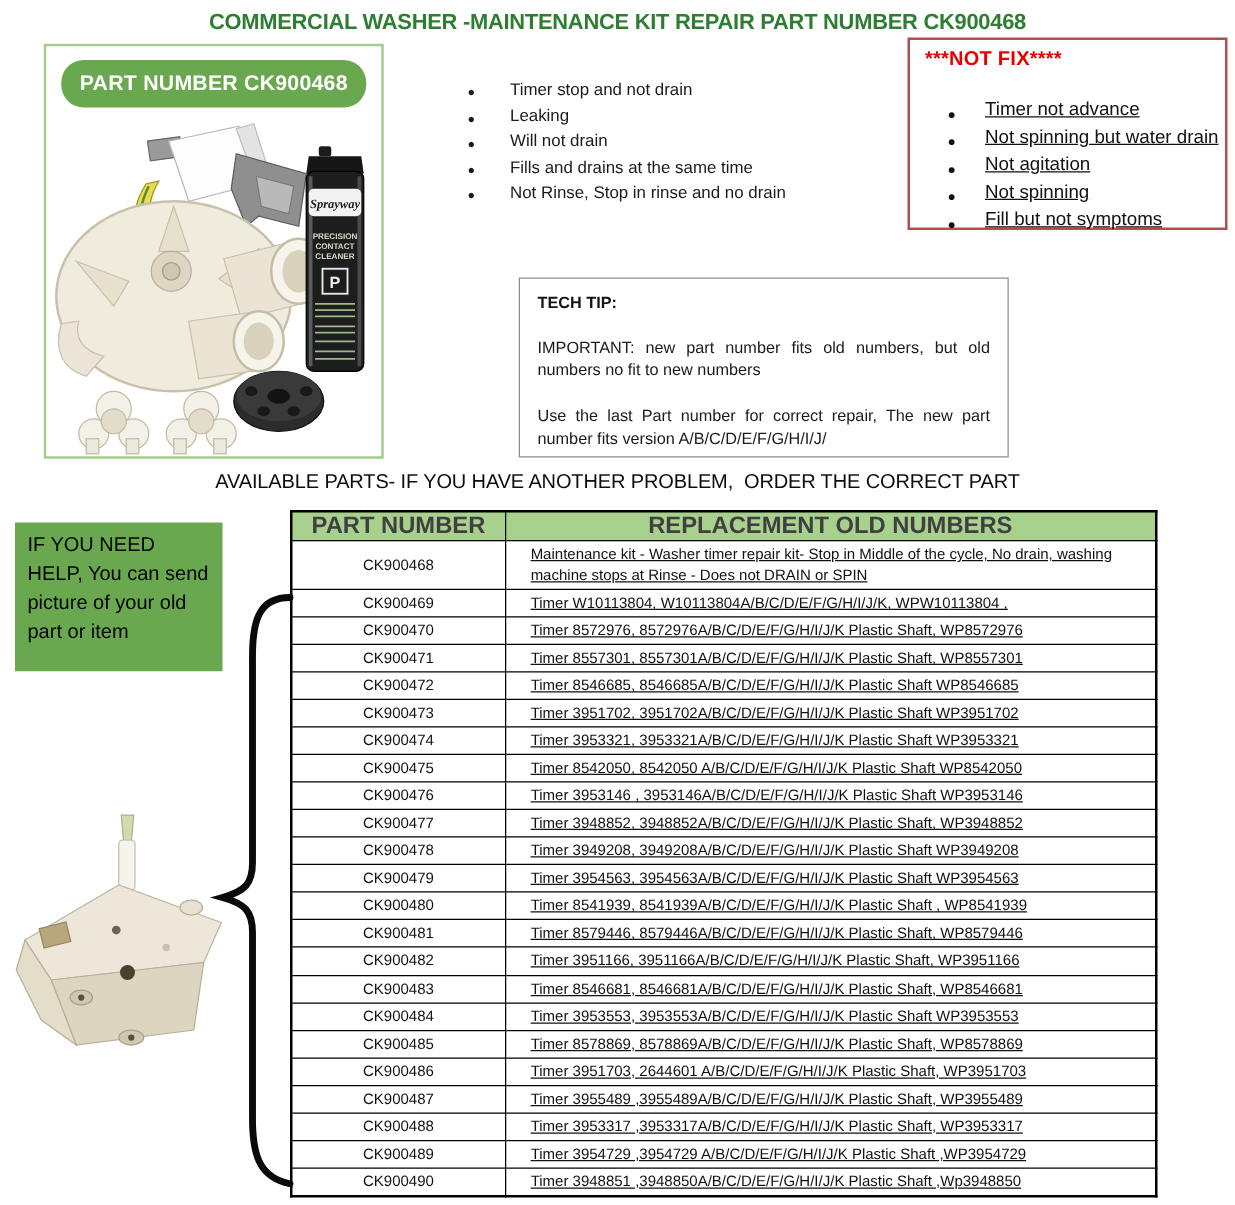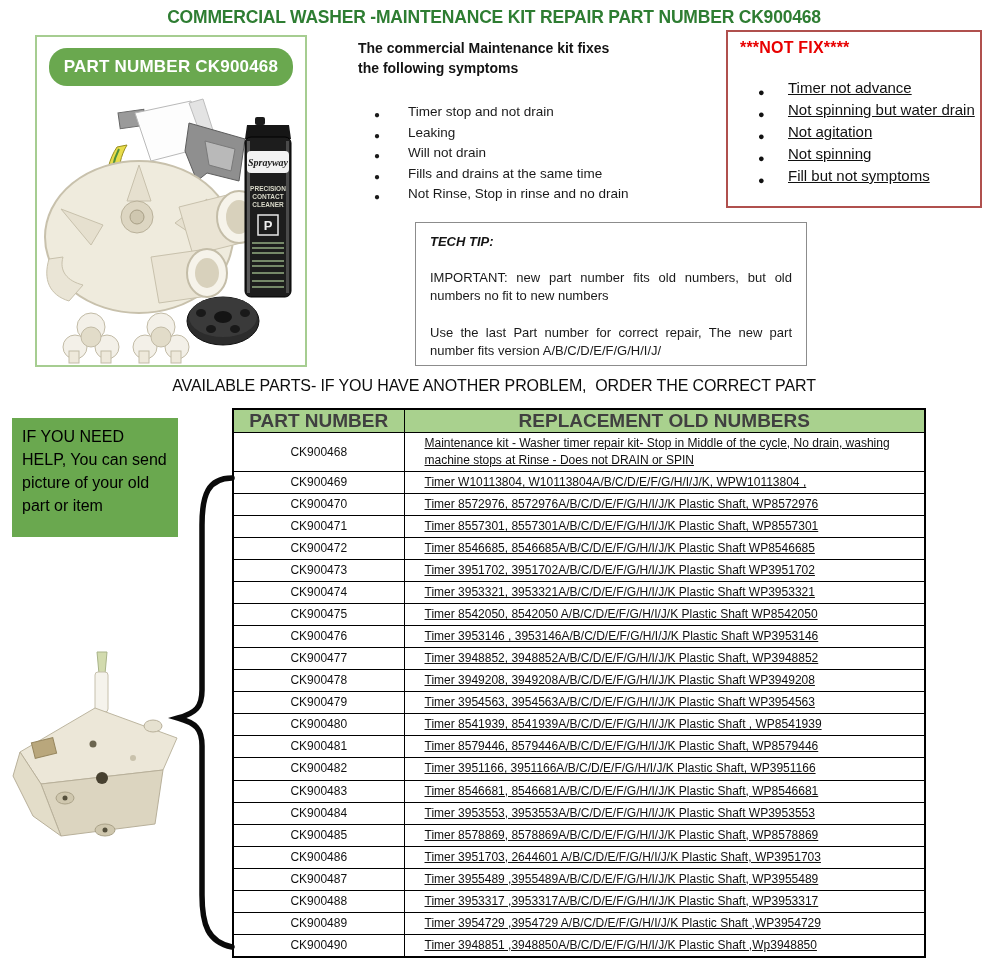--- a/index.html
+++ b/index.html
@@ -30,31 +30,31 @@
   .symptoms{position:absolute;left:358px;top:38px;width:355px;}
   .symptoms-heading{font-size:14px;font-weight:bold;line-height:20px;color:#141414;}
   ul.bullets{list-style:none;}
   .symptoms ul.bullets{margin-top:24px;margin-left:16px;}
   ul.bullets li{position:relative;padding-left:34px;}
   ul.bullets li::before{content:"●";position:absolute;left:0;top:1px;font-size:10px;}
   .symptoms ul.bullets li{font-size:13.5px;line-height:20.5px;color:#1a1a1a;}
   .symptoms ul.bullets li::before{top:3px;}
 
   
-  .notfix-box{position:absolute;left:726px;top:30px;width:256px;height:178px;
+  .notfix-box{position:absolute;left:726px;top:30px;width:256px;height:154px;
     border:2px solid var(--not-fix-border);background:#fff;padding:7px 0 0 12px;}
   .notfix-title{color:var(--not-fix-red);font-weight:bold;font-size:16px;letter-spacing:0.2px;}
   .notfix-box ul.bullets{margin-top:20px;margin-left:18px;text-decoration:underline;}
   .notfix-box ul.bullets li{font-size:15px;line-height:22px;padding-left:30px;color:#111;}
   .notfix-box ul.bullets li::before{top:4px;font-size:11px;}
 
   
   .techtip-box{position:absolute;left:415px;top:222px;width:392px;height:144px;
     border:1px solid #8c8c8c;background:#fff;padding:11px 14px;}
-  .techtip-title{font-size:13px;font-weight:bold;color:#141414;font-style:italic;}
+  .techtip-title{font-size:13px;font-weight:bold;color:#141414;}
   .techtip-box p{font-size:13px;line-height:17.5px;text-align:justify;margin-top:20px;color:#1a1a1a;}
 
   
   .available-heading{position:absolute;top:377px;left:0;width:100%;text-align:center;
     font-size:16px;color:#0d0d0d;white-space:pre-wrap;letter-spacing:-0.1px;}
 
   .help-box{position:absolute;left:12px;top:418px;width:166px;height:119px;
     background:var(--help-box-green);color:#000000;font-size:16px;line-height:23px;
     padding:7px 6px 0 10px;}
 
@@ -161,24 +161,20 @@
           <line x1="213" y1="177" x2="245" y2="177"></line>
             <line x1="213" y1="184" x2="245" y2="184"></line>
           <line x1="213" y1="192" x2="245" y2="192"></line>
             <line x1="213" y1="198" x2="245" y2="198"></line>
         </g>
       </g>
     </svg>
   </div>
 
   <div class="symptoms">
-    <div class="symptoms-heading">
-      <span>The commercial Maintenance kit  fixes</span><br>
-      <span>the following symptoms</span>
-    </div>
     <ul class="bullets">
 
     <li>Timer stop and not drain</li>
         <li>Leaking</li>
         <li>Will not drain</li>
         <li>Fills and drains at the same time</li>
         <li>Not Rinse, Stop in rinse and no drain</li>
       </ul>
   </div>
 

